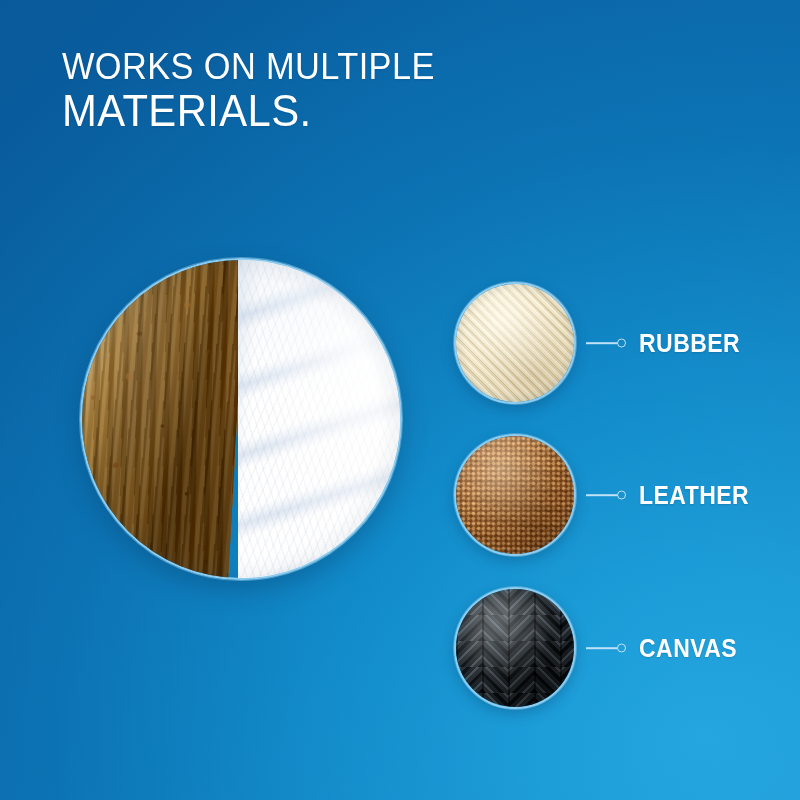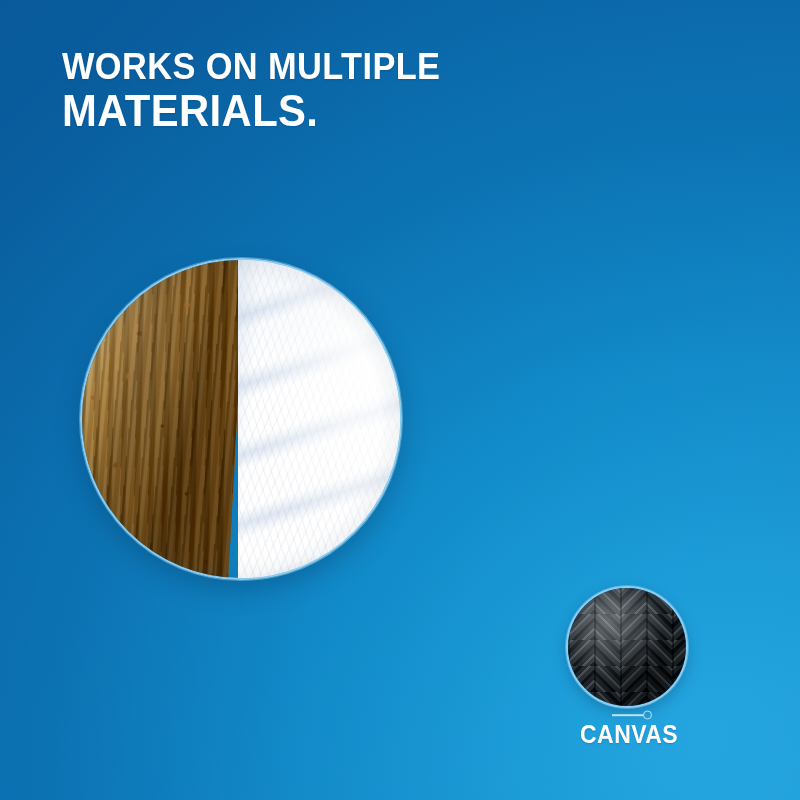--- a/index.html
+++ b/index.html
@@ -25,21 +25,21 @@
     position:absolute; inset:0;
     background:linear-gradient(135deg, rgba(5,72,125,.30) 0%, rgba(5,72,125,.06) 32%, rgba(255,255,255,0) 58%, rgba(120,210,255,.10) 100%);
     pointer-events:none;
   }
 
   
   .headline{
     position:absolute; left:62px; top:49px;
     z-index:6;
     color:#ffffff;
-    font-weight:bold;
+    font-weight:normal;
     font-stretch:condensed;
     letter-spacing:.4px;
     line-height:.98;
     text-shadow:0 1px 2px rgba(0,40,75,.18);
   }
   .headline .l1{
     display:block;
     font-size:37px;
     transform:scaleX(.93);
     transform-origin:left center;
@@ -154,21 +154,21 @@
     left:454px;
     width:346px;
     height:124px;
     display:flex;
     align-items:center;
     z-index:5;
   }
   .swatch-row[data-idx="0"]{ top:128px; }
   .swatch-row[data-idx="1"]{ top:281px; }
   .swatch-row[data-idx="2"]{ top:433px; }
-  .swatch-row[data-idx="3"]{ top:586px;flex-direction:column; }
+  .swatch-row[data-idx="3"]{ top:586px; }
 
   .swatch{
     position:relative;
     width:122px; height:122px;
     flex:0 0 122px;
     border-radius:50%;
     overflow:hidden;
     border:2px solid #8ecdf0;
     box-shadow:0 0 0 1px rgba(160,215,245,.40),
                0 5px 14px rgba(3,50,90,.30);
@@ -328,21 +328,43 @@
 
   <div class="hero">
     <div class="hero-inner">
       <div class="hero-dirty"></div>
       <div class="hero-clean"></div>
     </div>
     <div class="hero-vignette"></div>
   </div>
 
 
-
+  <div class="swatch-row" data-idx="1">
+    <div class="swatch">
+      <div class="swatch-tex tex-rubber"></div>
+      <div class="swatch-shade"></div>
+    </div>
+    <div class="connector">
+      <span class="line"></span>
+      <span class="ring"></span>
+    </div>
+    <div class="swatch-label">RUBBER</div>
+  </div>
+
+  <div class="swatch-row" data-idx="2">
+    <div class="swatch">
+      <div class="swatch-tex tex-leather"></div>
+      <div class="swatch-shade"></div>
+    </div>
+    <div class="connector">
+      <span class="line"></span>
+      <span class="ring"></span>
+    </div>
+    <div class="swatch-label">LEATHER</div>
+  </div>
 
   <div class="swatch-row" data-idx="3">
     <div class="swatch">
       <div class="swatch-tex tex-canvas"></div>
       <div class="swatch-shade"></div>
     </div>
     <div class="connector">
       <span class="line"></span>
       <span class="ring"></span>
     </div>

